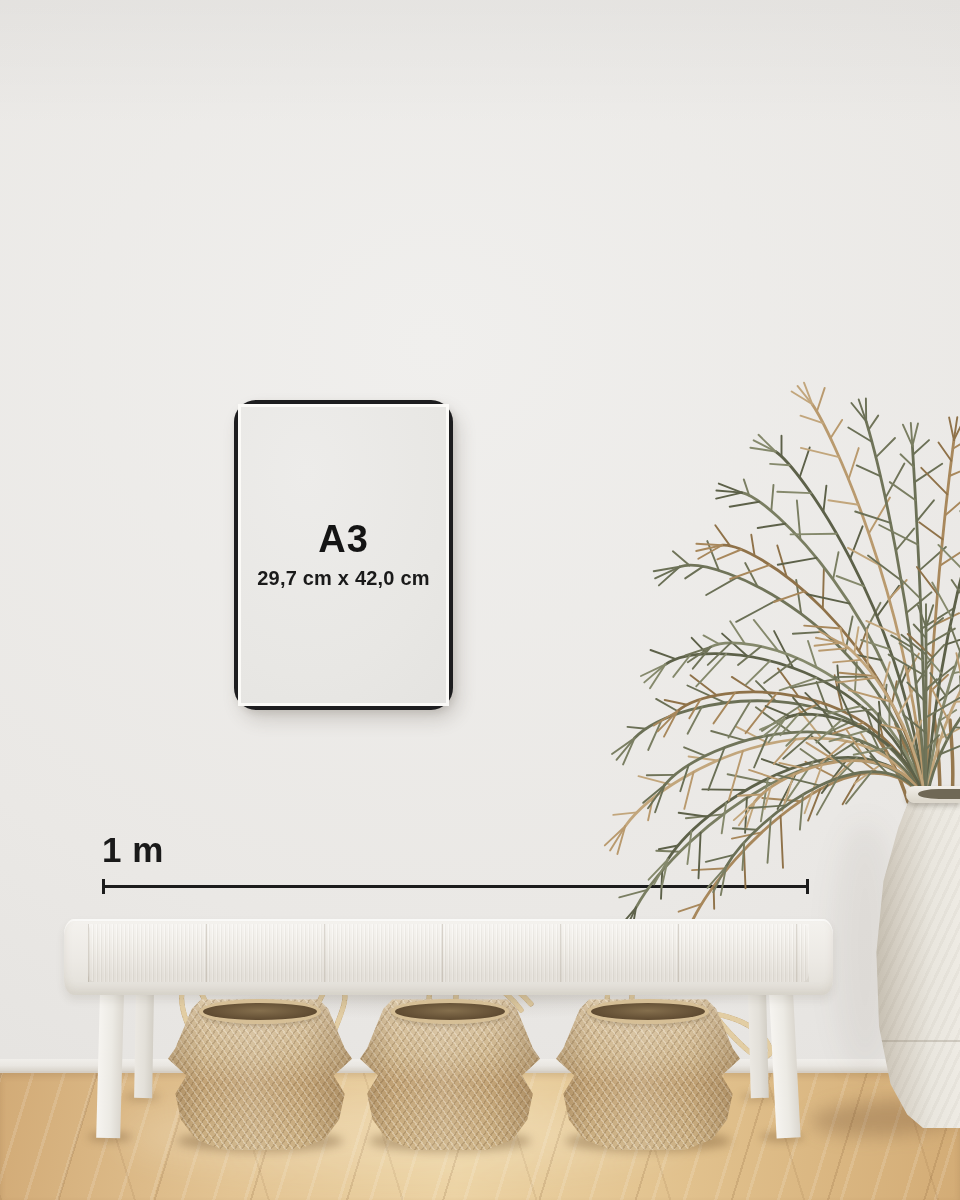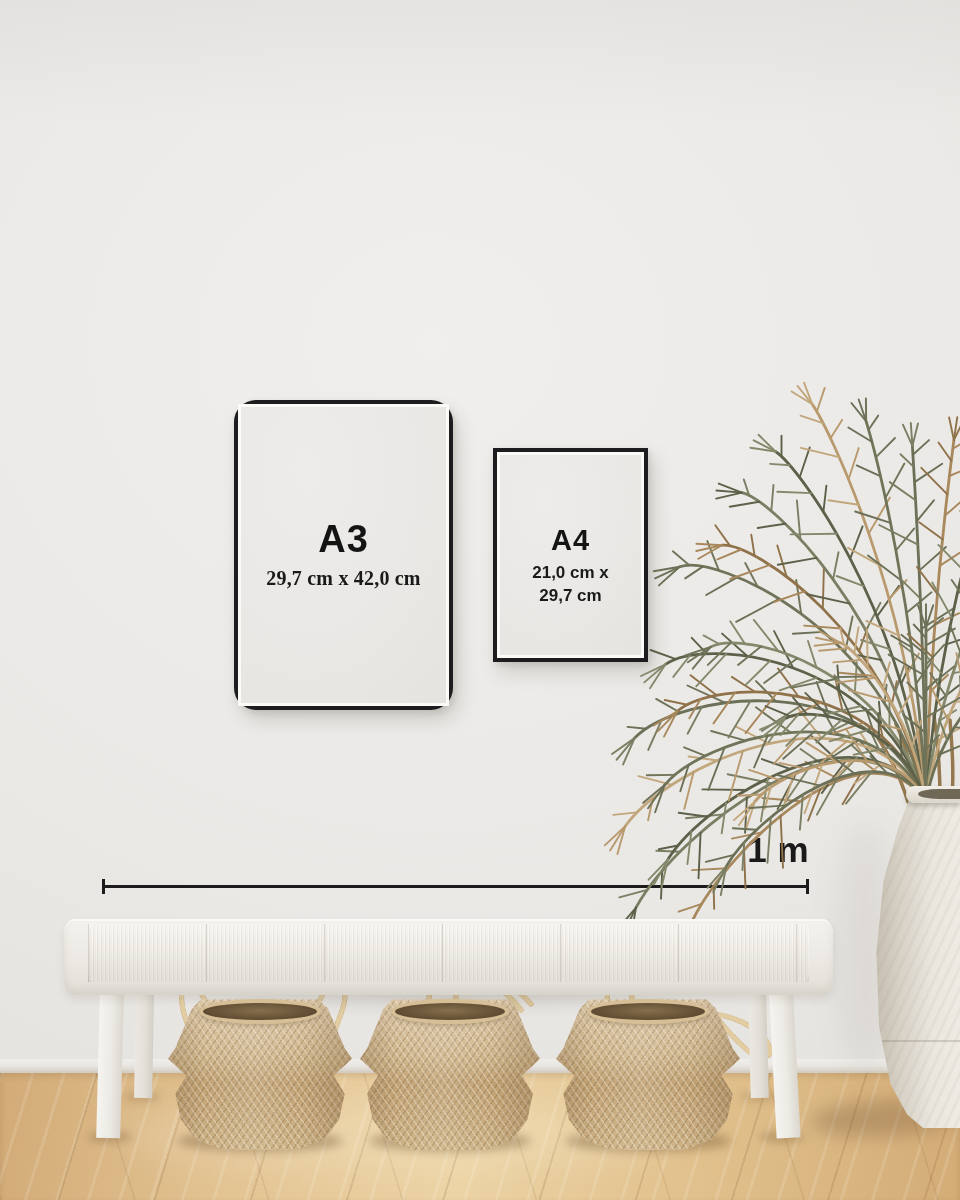--- a/index.html
+++ b/index.html
@@ -21,40 +21,40 @@
           repeating-linear-gradient(107deg, rgba(122,83,44,0.17) 0 2px, rgba(122,83,44,0) 2px 92px),
           repeating-linear-gradient(73deg, rgba(122,83,44,0.10) 0 2px, rgba(122,83,44,0) 2px 128px),
           repeating-linear-gradient(107deg, rgba(255,255,255,0.13) 0 3px, rgba(255,255,255,0) 3px 30px),
           linear-gradient(96deg,#d2ab77 0%,#e3c493 25%,#ecd3a4 48%,#e1c18d 72%,#d3ac76 100%);
         box-shadow:inset 0 3px 6px rgba(100,70,40,0.16);}
   .floor-sheen{position:absolute;left:120px;top:1100px;width:560px;height:70px;border-radius:50%;
         background:rgba(255,248,230,0.20);filter:blur(18px);}
 
   
   .scale-bar{position:absolute;left:102px;top:830px;width:707px;height:62px;}
-  .scale-label{position:absolute;left:0;right:0;top:0;text-align:right;
+  .scale-label{position:absolute;left:0;right:0;top:0;text-align:left;
         font-size:35px;font-weight:bold;color:#1a1a1a;letter-spacing:0.5px;}
   .scale-line{position:absolute;left:0;right:0;top:55px;height:3px;background:#1c1c1c;}
   .scale-line::before,.scale-line::after{content:"";position:absolute;top:-6px;width:3px;height:15px;background:#1c1c1c;}
   .scale-line::before{left:0;} .scale-line::after{right:0;}
 
   
   .frame{position:absolute;background:#1d1d1f;padding:4px;
         box-shadow:6px 10px 18px rgba(70,62,52,0.18), 2px 3px 6px rgba(70,62,52,0.12);}
   .frame-mat{width:100%;height:100%;border:3px solid #fbfaf7;
         background:radial-gradient(125% 125% at 32% 22%, #edecea 0%, #e8e7e4 55%, #e2e1de 100%);
         display:flex;flex-direction:column;align-items:center;justify-content:center;}
   .frame-a3{left:234px;top:400px;width:219px;height:310px;border-radius:22px;}
   .frame-a4{left:493px;top:448px;width:155px;height:214px;}
   .frame-a4 .frame-mat{padding-top:24px;}
   .poster-label{font-weight:bold;color:#141414;line-height:1;}
   .frame-a3 .poster-label{font-size:38px;letter-spacing:1px;}
   .frame-a4 .poster-label{font-size:29px;letter-spacing:1px;}
   .poster-dims{font-weight:bold;color:#1a1a1a;text-align:center;}
-  .frame-a3 .poster-dims{font-size:20px;margin-top:9px;letter-spacing:0.2px;font-family:Liberation Serif, serif;}
+  .frame-a3 .poster-dims{font-size:20px;margin-top:9px;letter-spacing:0.2px;}
   .frame-a4 .poster-dims{font-size:17px;margin-top:7px;line-height:1.35;}
 
   
   #scene-svg{position:absolute;left:0;top:0;width:960px;height:1200px;pointer-events:none;}
 
   
   .vase-wall-shadow{position:absolute;left:834px;top:822px;width:62px;height:250px;border-radius:50%;
         background:rgba(60,52,40,0.06);filter:blur(14px);}
   .vase-shadow{position:absolute;left:810px;top:1100px;width:152px;height:36px;border-radius:50%;
         background:rgba(100,70,42,0.28);filter:blur(9px);transform:rotate(-3deg);}
@@ -130,29 +130,20 @@
     <div class="scale-line"></div>
   </div>
 
   <div class="frame frame-a3">
     <div class="frame-mat">
       <div class="poster-label">A3</div>
       <div class="poster-dims">29,7 cm x 42,0 cm</div>
     </div>
   </div>
 
-  <div class="frame frame-a4">
-    <div class="frame-mat">
-      <div class="poster-label">A4</div>
-      <div class="poster-dims">
-        <div>21,0 cm x</div>
-        <div>29,7 cm</div>
-      </div>
-    </div>
-  </div>
 
   <div class="vase-wall-shadow"></div>
 
   <svg id="scene-svg" viewBox="0 0 960 1200">
     <g id="g-stems">
         <path d="M 916 800 C 912 770 906 745 896 724" stroke="#96784e" stroke-width="3.5" fill="none" stroke-linecap="round"></path>
         <path d="M 928 800 C 926 768 922 744 916 722" stroke="#96784e" stroke-width="3.5" fill="none" stroke-linecap="round"></path>
         <path d="M 940 800 C 940 766 938 742 934 716" stroke="#96784e" stroke-width="3.5" fill="none" stroke-linecap="round"></path>
         <path d="M 952 800 C 954 770 952 746 950 720" stroke="#96784e" stroke-width="3.5" fill="none" stroke-linecap="round"></path>
         <path d="M 908 802 C 900 776 890 756 878 738" stroke="#96784e" stroke-width="3.5" fill="none" stroke-linecap="round"></path>

